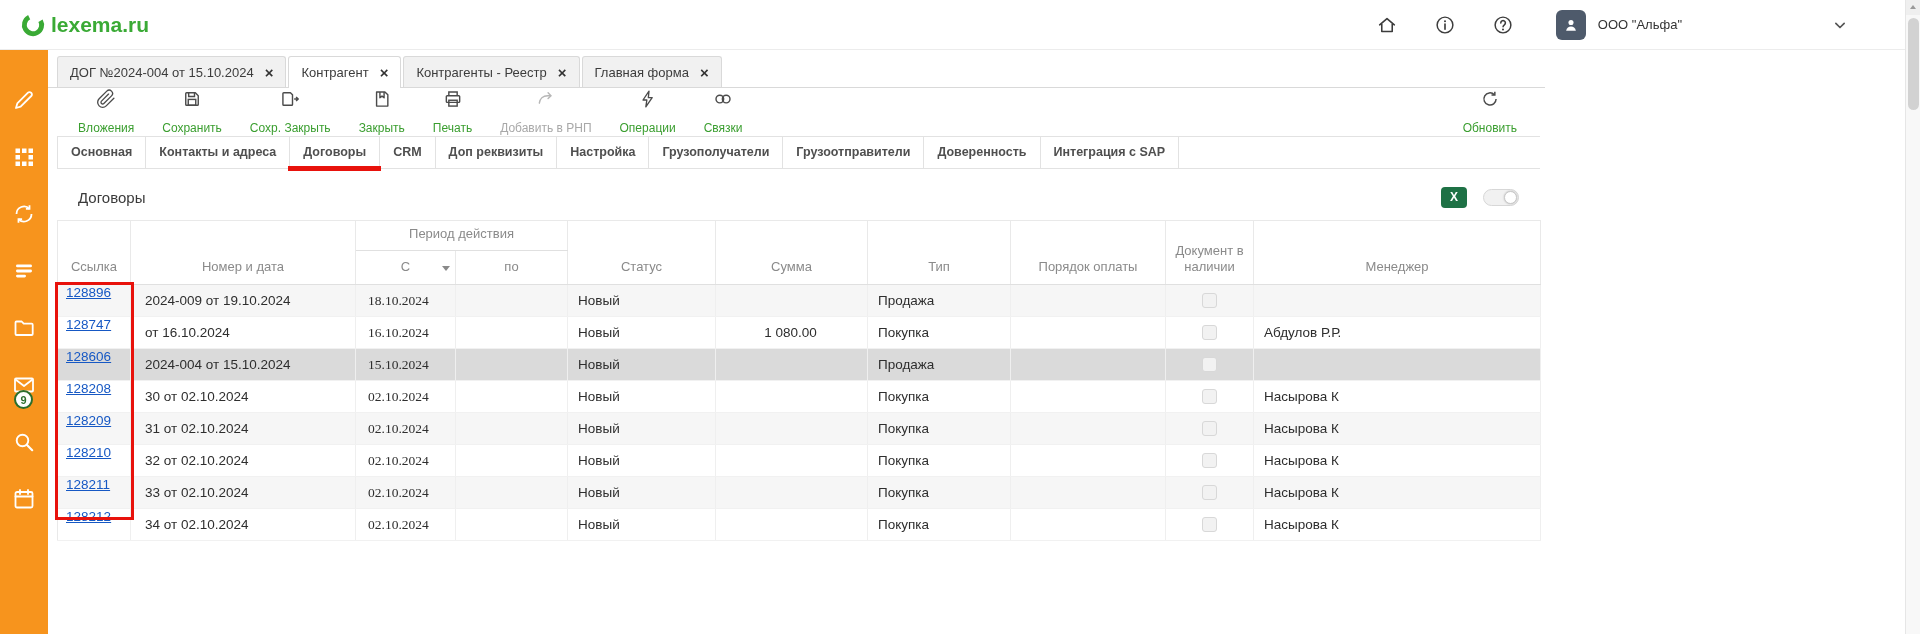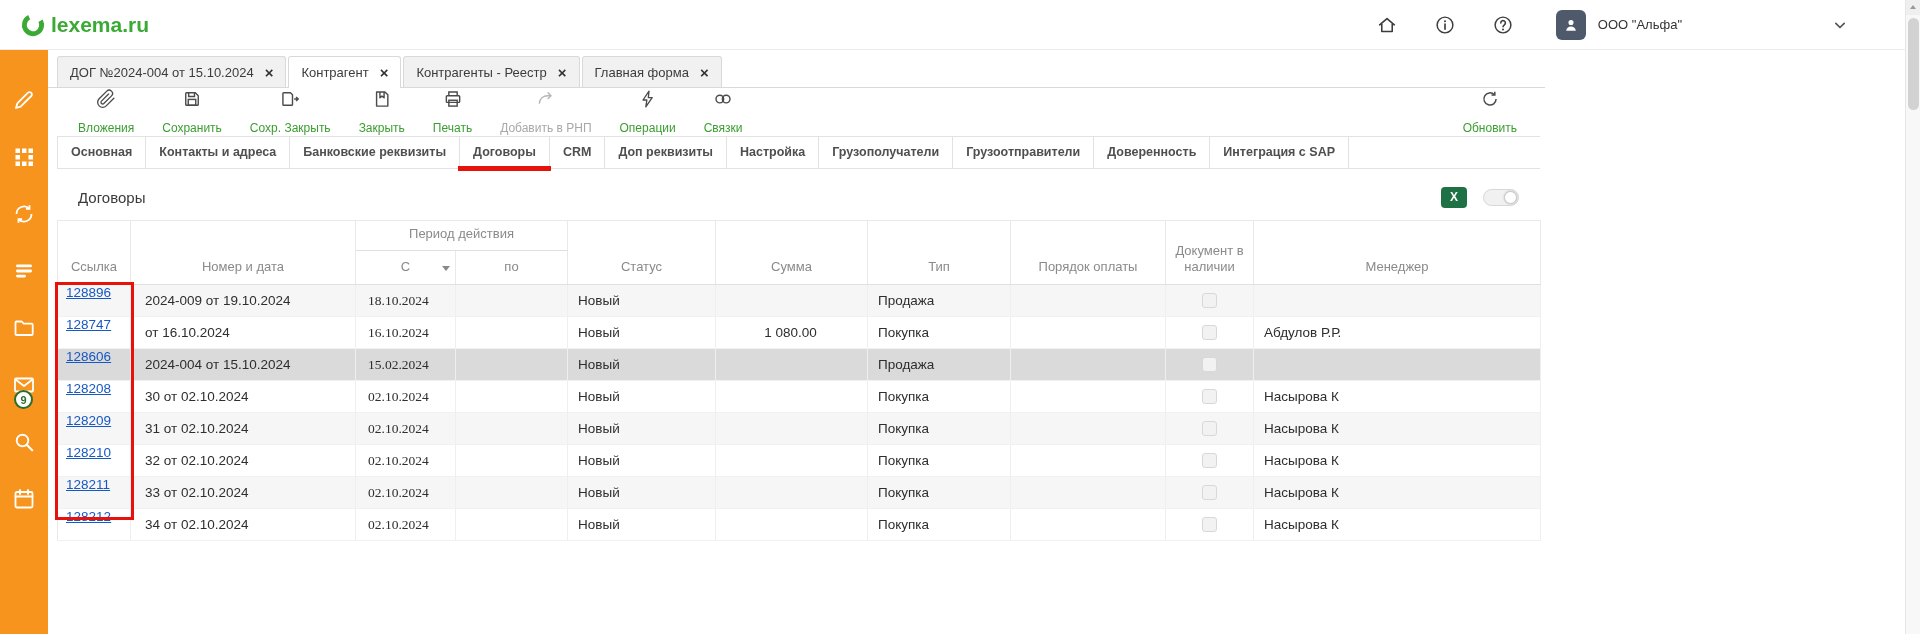--- a/index.html
+++ b/index.html
@@ -388,21 +388,20 @@
       <svg class="tb-icon" viewBox="0 0 24 24">
           <use href="#refresh-icon" xlink:href="#refresh-icon"></use>
         </svg>
       <span class="tb-label">Обновить</span>
     </div>
   </div>
 
   <div class="subtabs">
       <div class="subtab">Основная</div>
       <div class="subtab">Контакты и адреса</div>
-      <div class="subtab">Банковские реквизиты</div>
       <div class="subtab active">Договоры</div>
       <div class="subtab">CRM</div>
       <div class="subtab">Доп реквизиты</div>
       <div class="subtab">Настройка</div>
       <div class="subtab">Грузополучатели</div>
       <div class="subtab">Грузоотправители</div>
       <div class="subtab">Доверенность</div>
       <div class="subtab">Интеграция с SAP</div>
     </div>
 
@@ -470,21 +469,21 @@
           <td class="c-status">Новый</td>
           <td class="c-sum">1 080.00</td>
           <td class="c-type">Покупка</td>
           <td class="c-pay"></td>
           <td class="c-doc"><span class="cb"></span></td>
           <td class="c-mgr">Абдулов Р.Р.</td>
         </tr>
         <tr class="selected">
           <td class="c-link"><a href="#">128606</a></td>
           <td class="c-num">2024-004 от 15.10.2024</td>
-          <td class="c-from">15.02.2024</td>
+          <td class="c-from">15.10.2024</td>
           <td class="c-to"></td>
           <td class="c-status">Новый</td>
           <td class="c-sum"></td>
           <td class="c-type">Продажа</td>
           <td class="c-pay"></td>
           <td class="c-doc"><span class="cb"></span></td>
           <td class="c-mgr"></td>
         </tr>
         <tr>
           <td class="c-link"><a href="#">128208</a></td>

